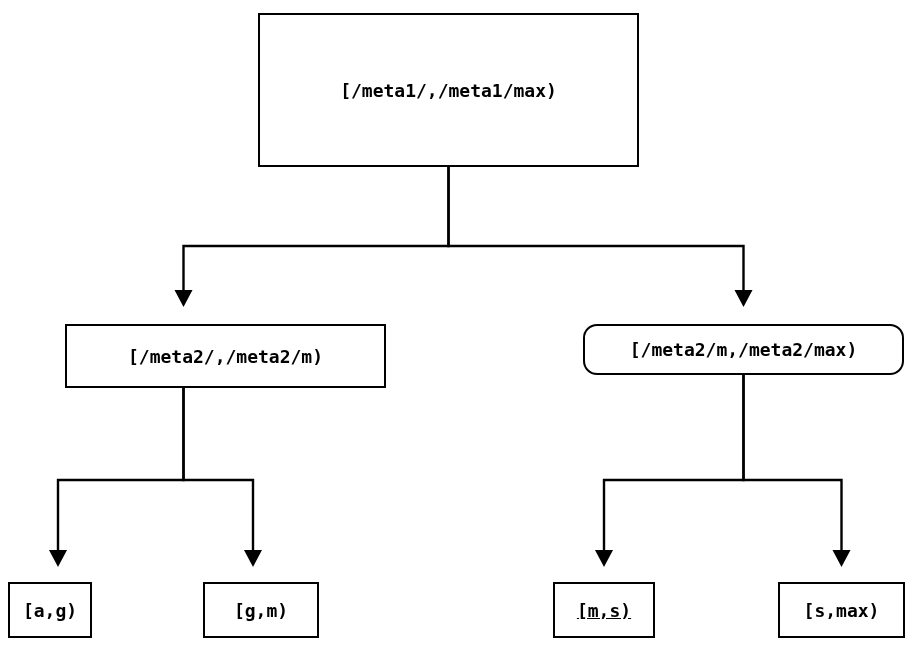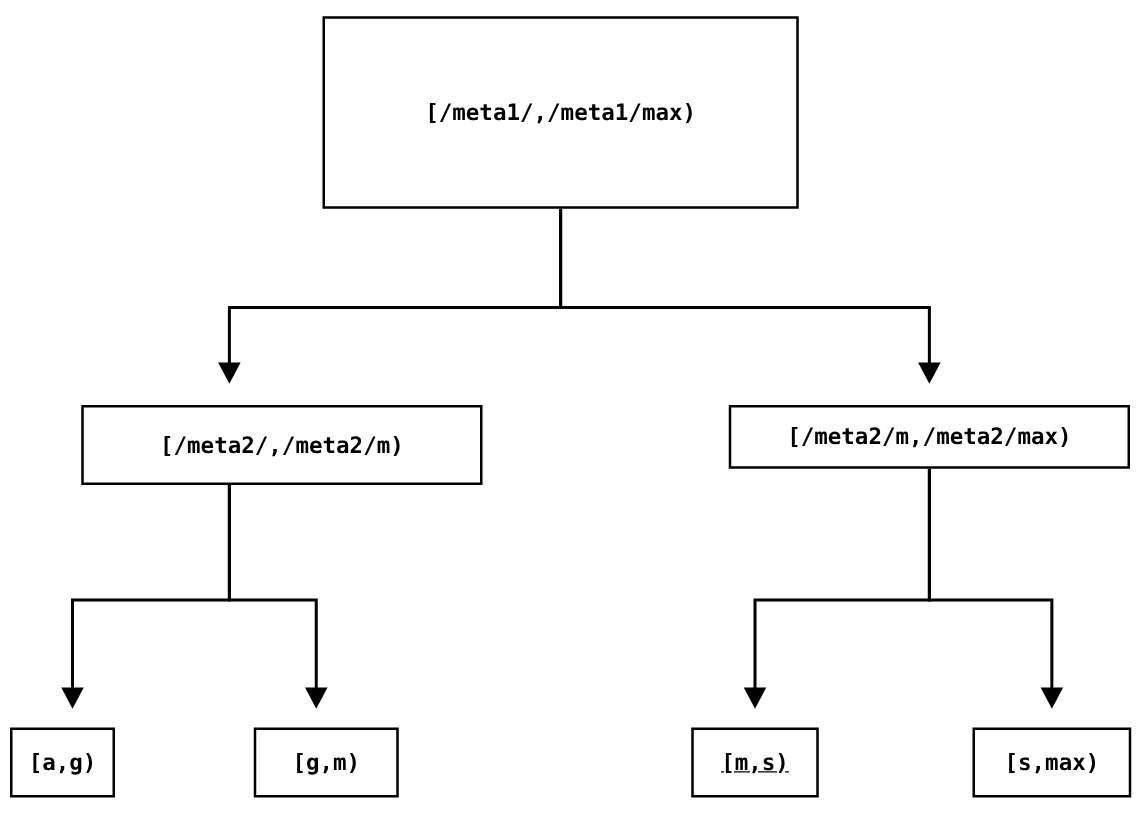--- a/index.html
+++ b/index.html
@@ -39,21 +39,21 @@
     color: #000000;
     display: flex;
     align-items: center;
     justify-content: center;
     font-size: 18px;
     font-weight: bold;
     white-space: nowrap;
   }
   .node-root   { left: 258px; top: 13px;  width: 381px; height: 154px; }
   .node-m2l    { left: 23px;  top: 324px; width: 321px; height: 64px; margin-left: 42px;  }
-  .node-m2r    { left: 583px; top: 324px; width: 321px; height: 51px;  }
+  .node-m2r    { left: 583px; top: 324px; width: 321px; height: 51px; border-radius: 14px;  }
   .node-ag     { left: 8px;   top: 582px; width: 84px; height: 56px;  }
   .node-gm     { left: 203px; top: 582px; width: 116px; height: 56px;  }
   .node-ms     { left: 553px; top: 582px; width: 102px; height: 56px; text-decoration: underline;  }
   .node-smax   { left: 778px; top: 582px; width: 127px; height: 56px;  }
 </style>
 </head>
 <body>
 
 <div class="canvas">
 

